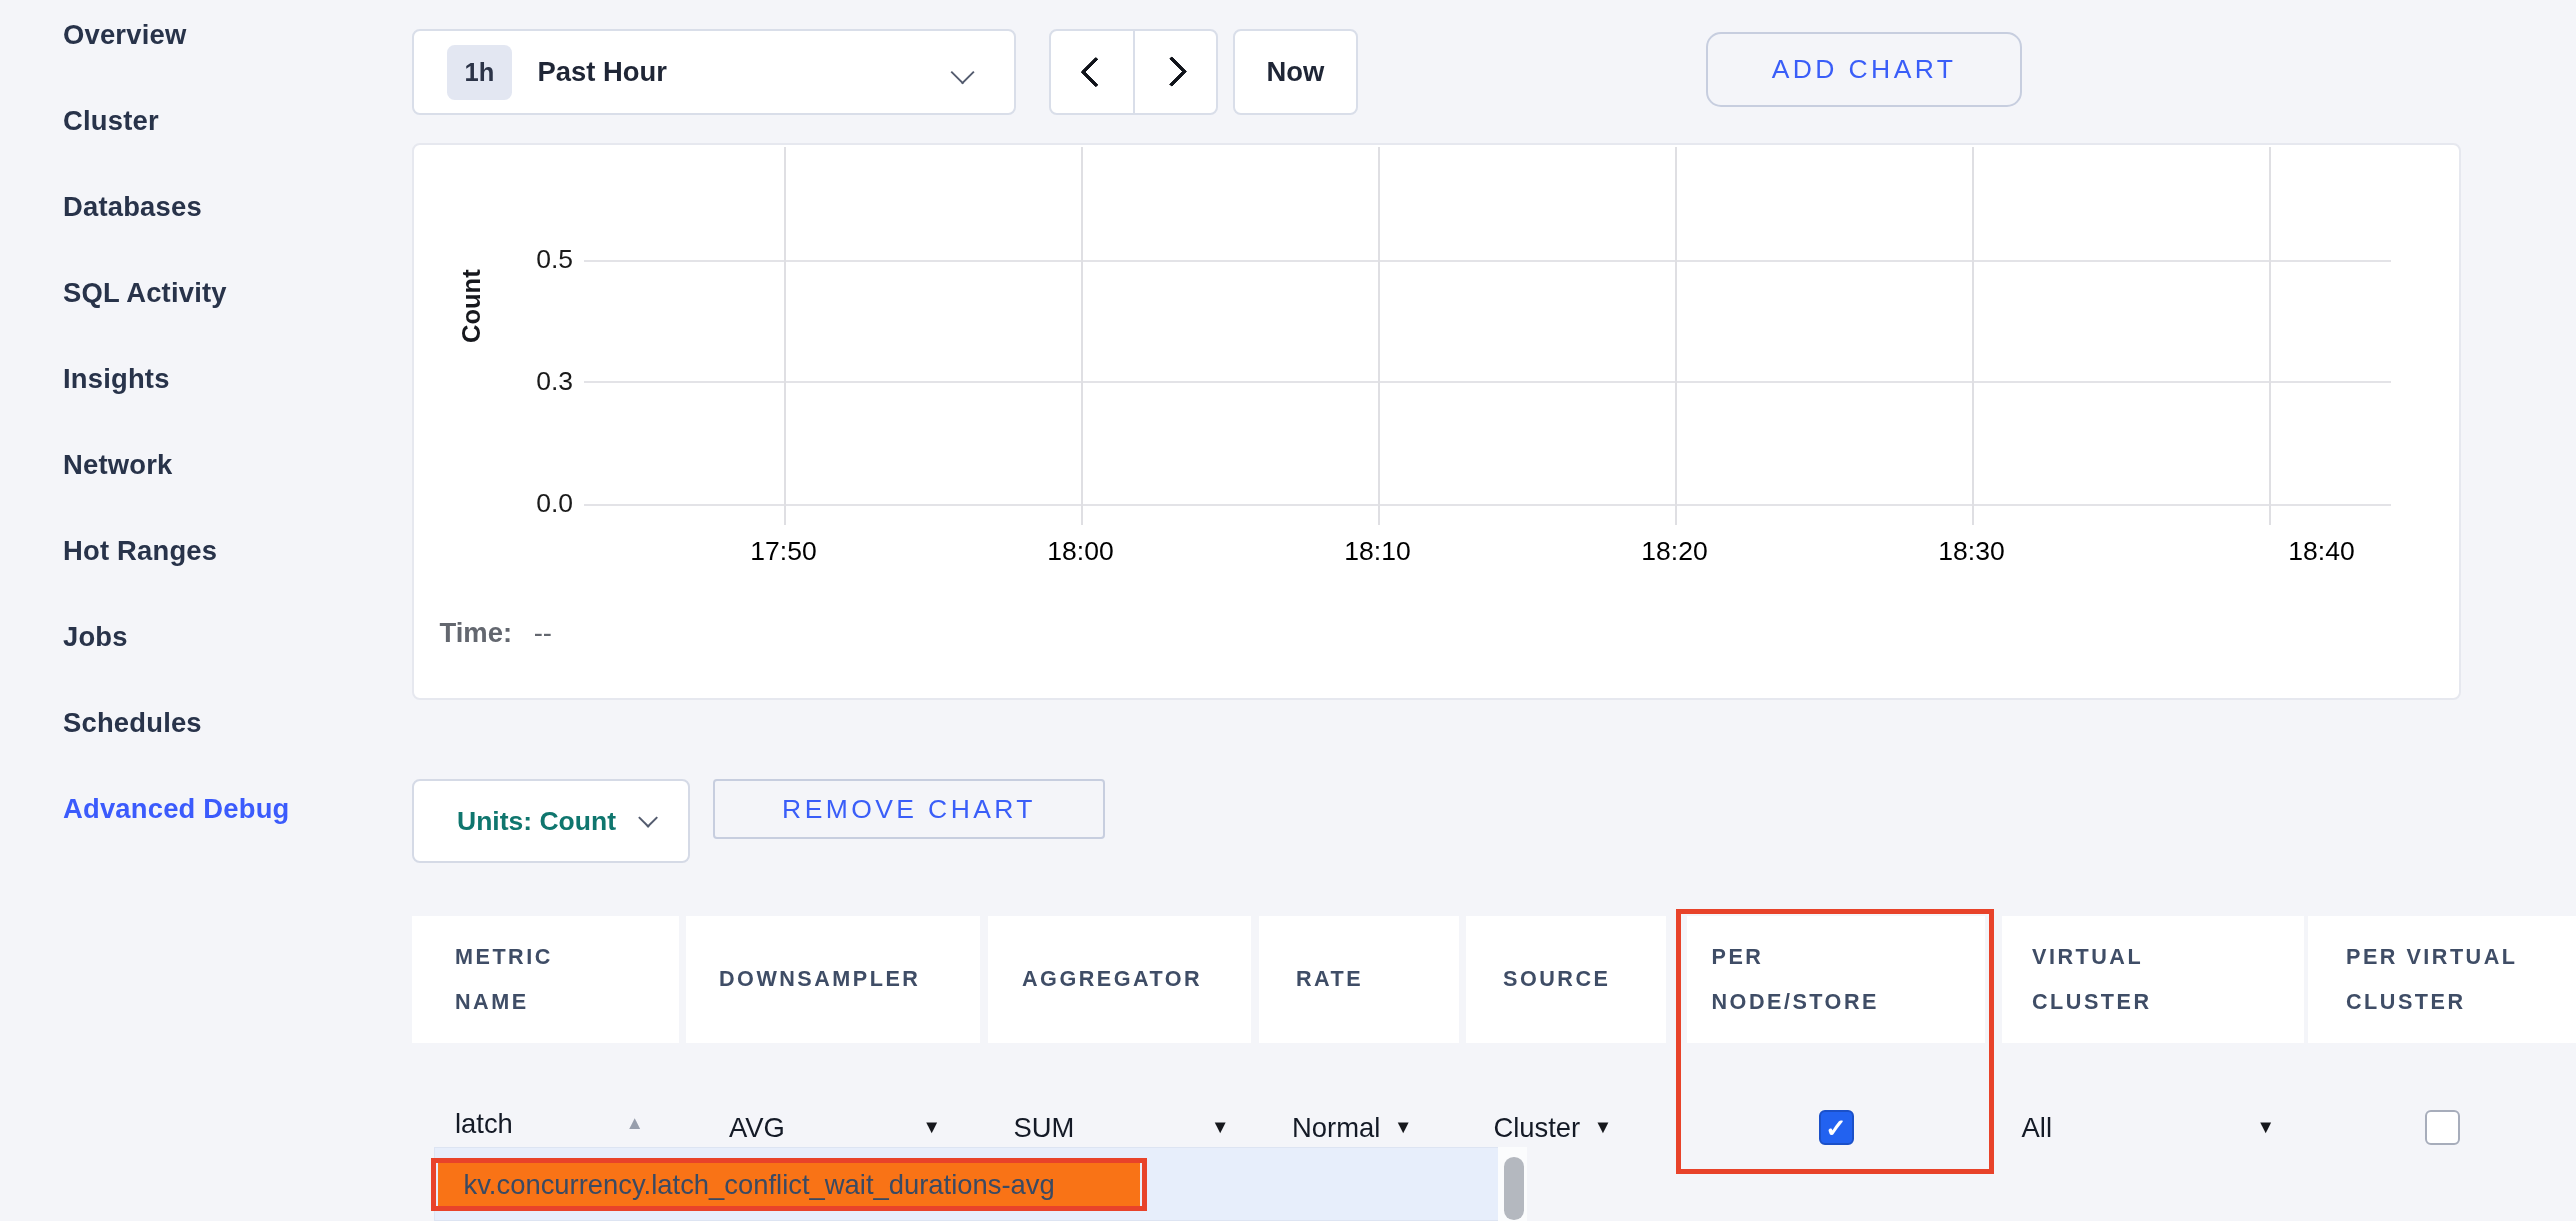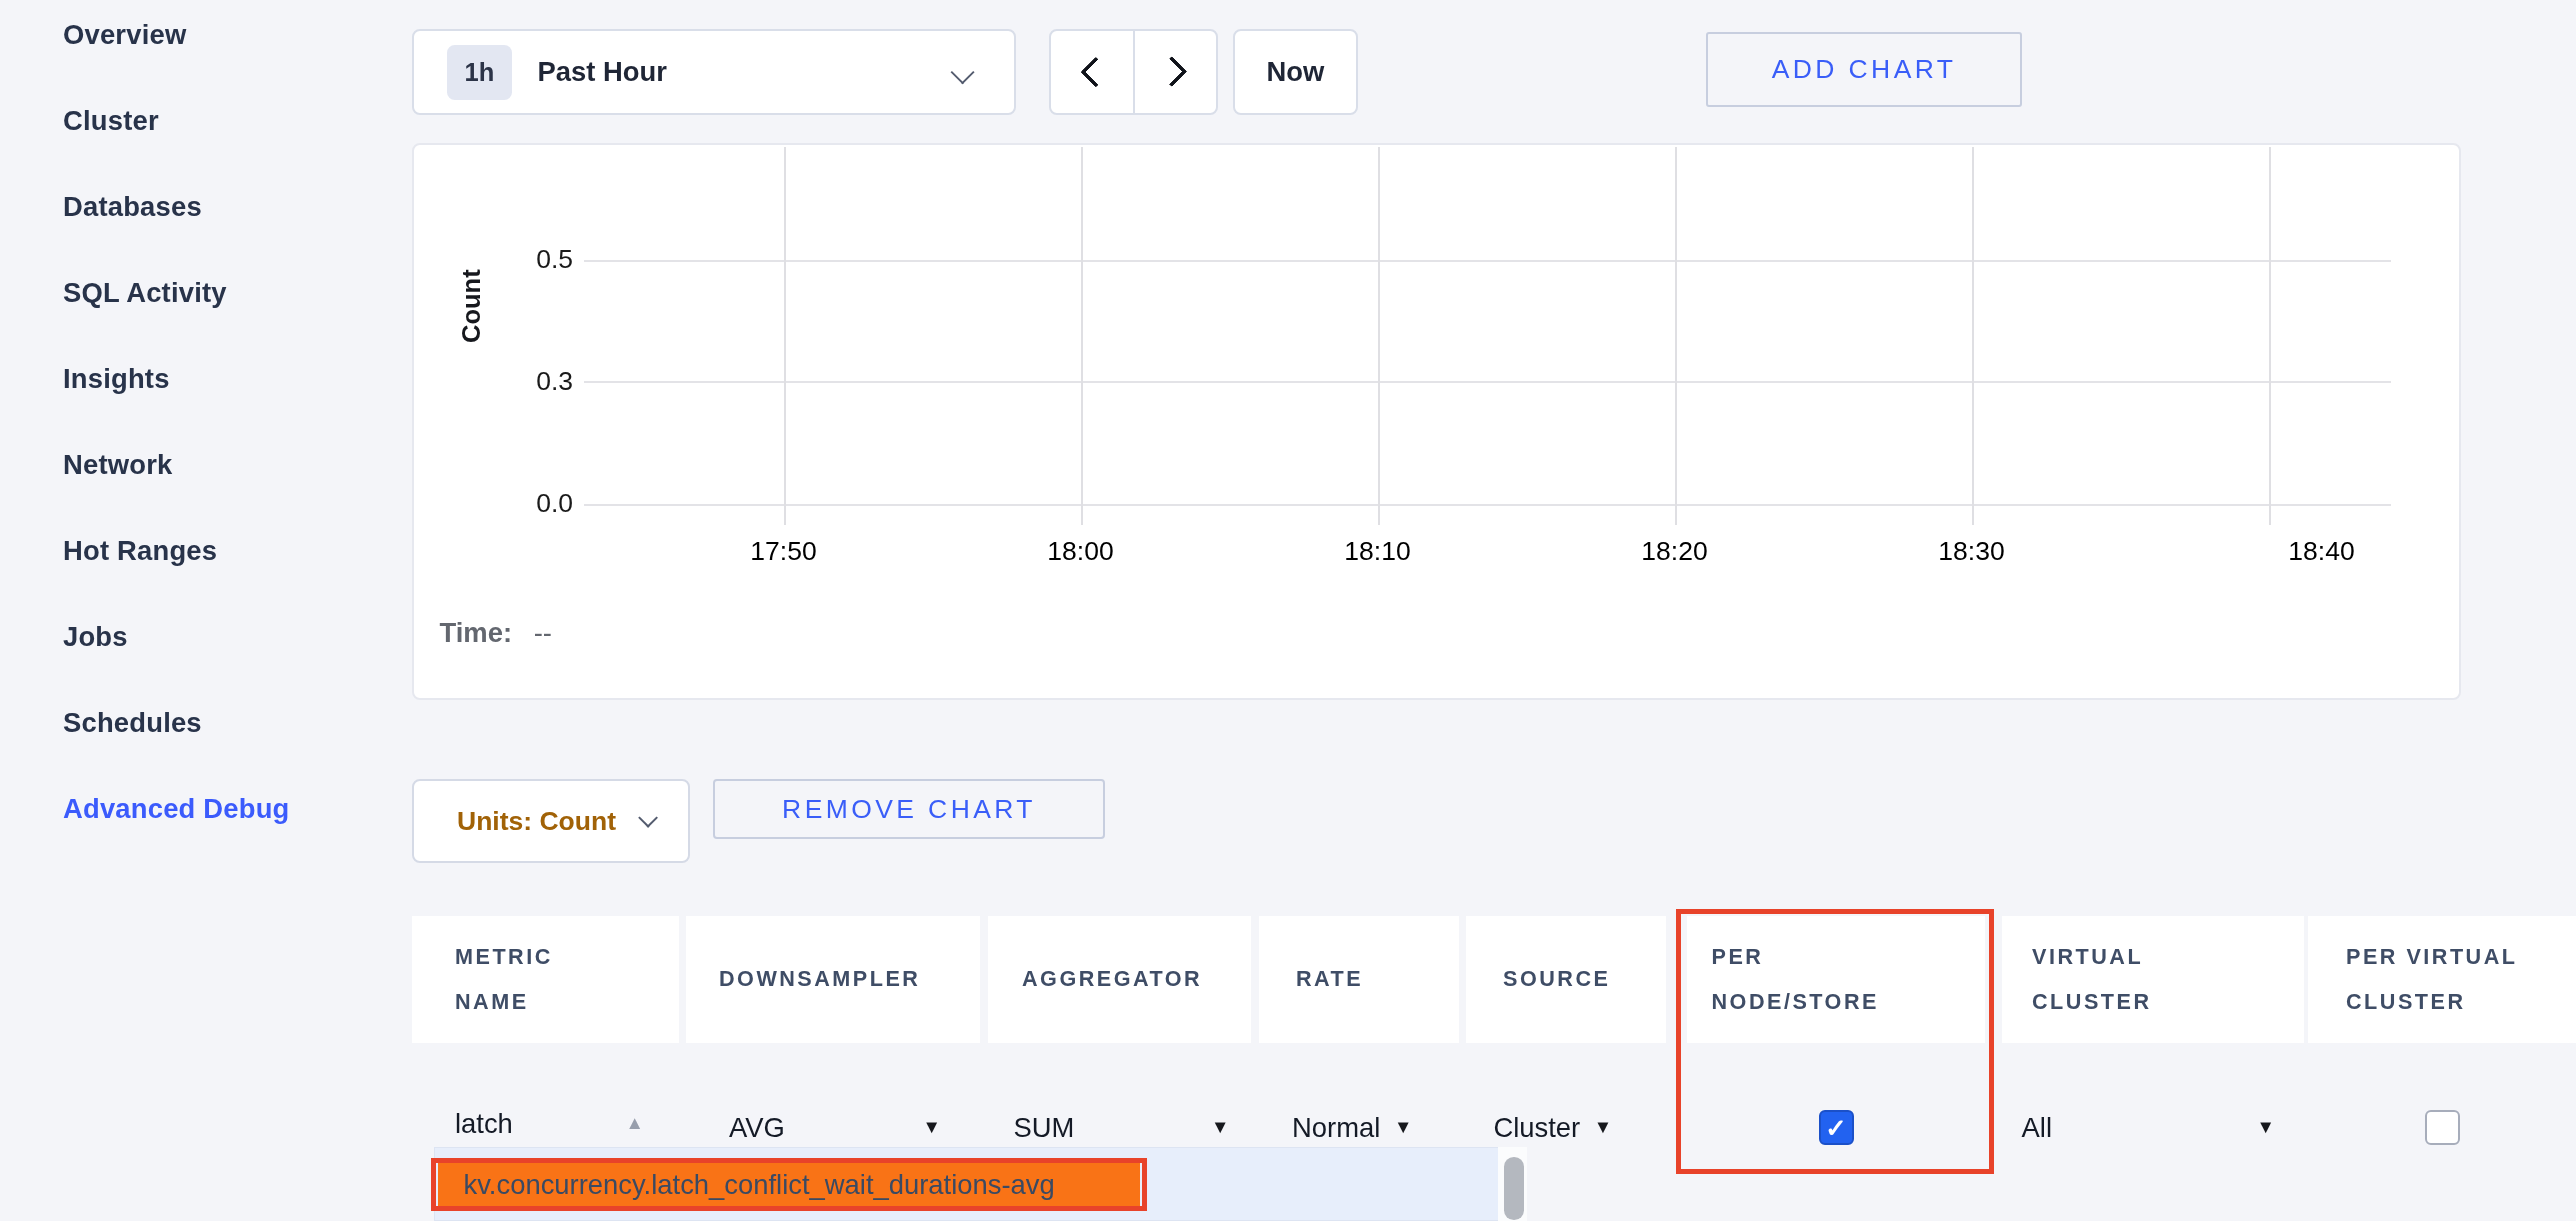--- a/index.html
+++ b/index.html
@@ -46,21 +46,21 @@
   .chev-left, .chev-right { width:21.6px; height:21.6px; border-left:4.9px solid #10131a; border-bottom:4.9px solid #10131a; border-radius:2px; }
   .chev-left  { transform:rotate(45deg); margin-left:7.8px; }
   .chev-right { transform:rotate(-135deg); margin-right:7.8px; }
   .now-btn {
     position:absolute; left:1233px; top:29px; width:125px; height:86px;
     background:#fff; border:2px solid #d9dee9; border-radius:7.8px;
     display:flex; align-items:center; justify-content:center;
     font-size:27.4px; font-weight:600; color:#1f2636; cursor:pointer;
   }
   .ghost-btn {
-    background:transparent; border:2px solid #c7cedf; border-radius:3px;
+    background:transparent; border:2px solid #c7cedf; border-radius:15px;
     display:flex; align-items:center; justify-content:center;
     font-size:26.5px; font-weight:500; letter-spacing:3.4px; color:#3a5ef8;
     cursor:pointer;
   }
   .add-chart { position:absolute; left:1706px; top:32px; width:316px; height:75px; }
   
   .chart-card {
     position:absolute; left:412px; top:143px; width:2049px; height:557px;
     background:#fff; border:2px solid #e6e8ef; border-radius:7.8px;
   }
@@ -81,21 +81,21 @@
     font-size:25.5px; font-weight:700; color:#16181d;
   }
   .time-row { position:absolute; left:25.5px; top:472px; display:flex; gap:21.6px; font-size:27.4px; color:#63676f; }
   .time-row .t-label { font-weight:700; }
   .plot-hover { position:absolute; left:170px; top:0; width:1807px; height:380px; }
   
   .units-btn {
     position:absolute; left:412px; top:779px; width:278px; height:84px;
     background:#fff; border:2px solid #d5dae6; border-radius:7.8px;
     display:flex; align-items:center; cursor:pointer;
-    font-size:26.5px; font-weight:700; color:#a16207;
+    font-size:26.5px; font-weight:700; color:#0f766e;
   }
   .units-btn .u-label { margin-left:43px; }
   .units-btn .chev-down { position:static; margin-left:25.5px; margin-top:-5.9px; width:13.7px; height:13.7px; border-width:2.5px; }
   .remove-chart { position:absolute; left:713px; top:779px; width:392px; height:60px; border-radius:3.9px; }
   
   .hcell {
     position:absolute; top:916px; height:127px; background:#fff;
     display:flex; align-items:center;
     font-size:21.6px; font-weight:600; letter-spacing:2.5px; color:#3f4d66;
     line-height:2.05; text-transform:uppercase;

